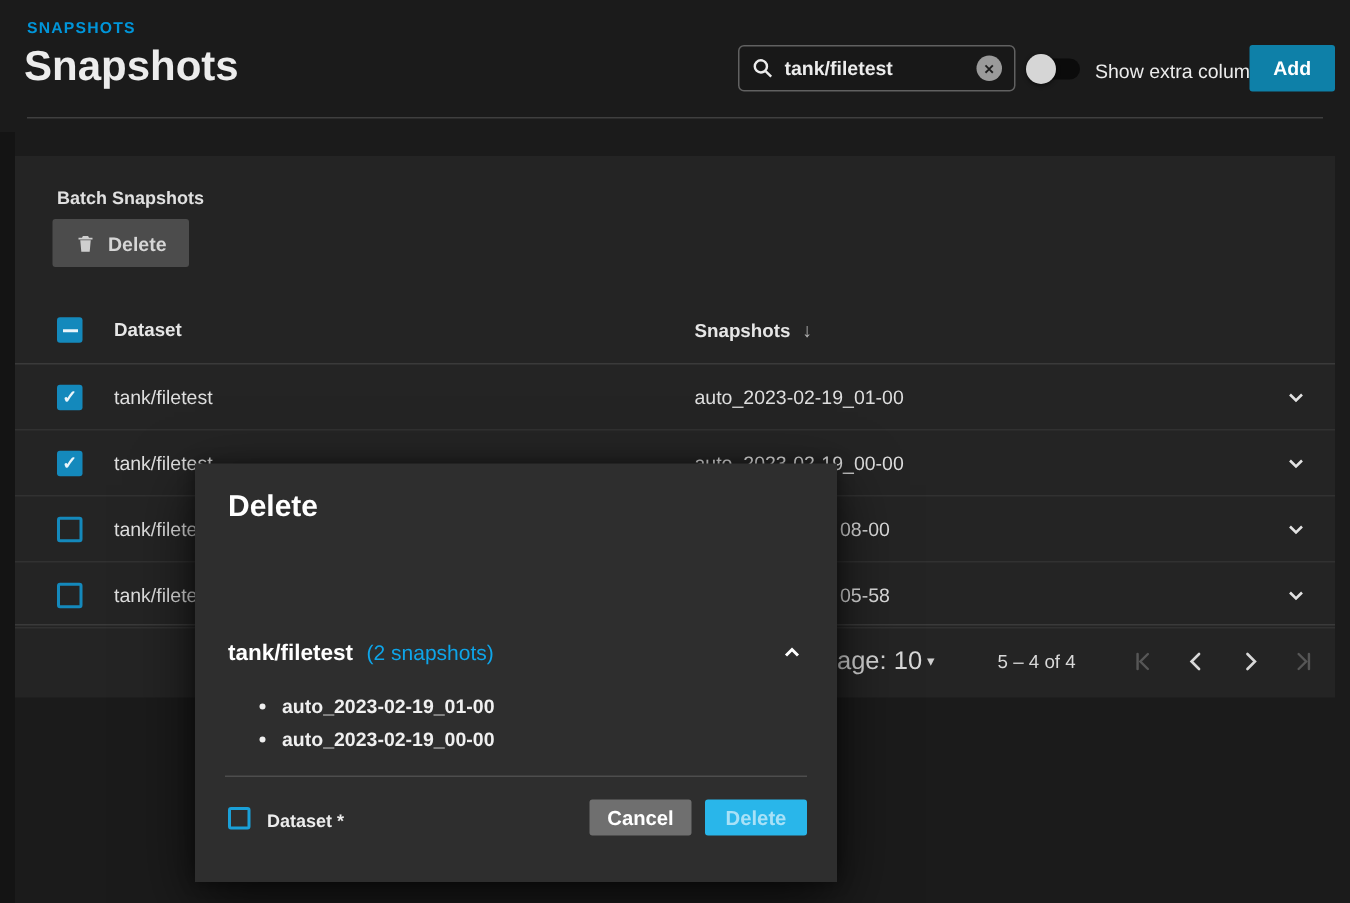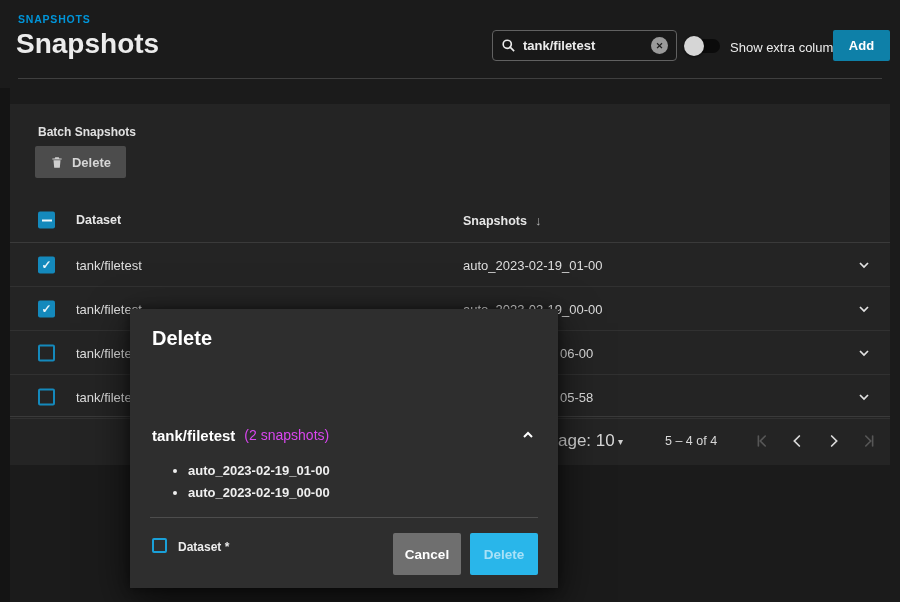--- a/index.html
+++ b/index.html
@@ -109,32 +109,32 @@
     background:#2e2e2e; box-shadow:0 14px 40px rgba(0,0,0,.65), 0 0 10px rgba(0,0,0,.45);
     overflow:hidden; z-index:10;
   }
   .dlg-title { position:absolute; left:22px; top:18px; font-size:20px; font-weight:bold; color:#fff; }
   .dlg-msg {
     position:absolute; left:22px; top:64px; font-size:10.5px; font-weight:bold;
     letter-spacing:-.2px; color:#ececec; white-space:nowrap;
   }
   .dlg-group { position:absolute; left:22px; top:113px; width:384px; height:26px; display:flex; align-items:center; gap:9px; cursor:pointer; }
   .dlg-group-name  { font-size:15px; font-weight:bold; color:#fff; }
-  .dlg-group-count { font-size:14px; color:#d946ef; }
+  .dlg-group-count { font-size:14px; color:#0ea5e9; }
   .dlg-group-chevron { margin-left:auto; display:flex; }
   .dlg-list { position:absolute; left:58px; top:151px; list-style:disc; color:#e8e8e8; }
   .dlg-list li { font-size:13px; font-weight:bold; line-height:22px; color:#efefef; }
   .dlg-divider { position:absolute; left:20px; top:208px; width:388px; height:1px; background:#4d4d4d; }
   .dlg-confirm-cbx {
     position:absolute; left:22px; top:229px; width:15px; height:15px;
     border:2px solid #1aa0d8; background:transparent; border-radius:2px; cursor:pointer;
   }
   .dlg-confirm-label { position:absolute; left:48px; top:231px; font-size:12px; font-weight:bold; color:#ececec; }
   .dlg-btn {
-    position:absolute; top:224px; width:68px; height:42px; border:none; border-radius:2px;
+    position:absolute; top:224px; width:68px; height:24px; border:none; border-radius:2px;
     font-size:13.5px; font-weight:bold; cursor:pointer; font-family:"Liberation Sans", sans-serif;
     display:flex; align-items:center; justify-content:center;
   }
   .dlg-cancel { left:263px; background:#6f6f6f; color:#fff; }
   .dlg-delete { left:340px; background:#29b6ea; color:#a8e1f7; }
 </style>
 </head>
 <body>
 
 <div class="breadcrumb">SNAPSHOTS</div>
@@ -207,21 +207,21 @@
     <span class="row-chevron">
       <svg width="16" height="16" viewBox="0 0 24 24" fill="none" stroke="#e2e2e2" stroke-width="2.6">
           <path d="M6 9l6 6 6-6"></path>
         </svg>
     </span>
   </div>
 
   <div class="trow" style="top:227px;">
     <span class="cbx outline"></span>
     <span class="cell-dataset">tank/filetest</span>
-    <span class="cell-snapshot-frag">06-00</span>
+    <span class="cell-snapshot-frag">08-00</span>
     <span class="row-chevron">
       <svg width="16" height="16" viewBox="0 0 24 24" fill="none" stroke="#e2e2e2" stroke-width="2.6">
           <path d="M6 9l6 6 6-6"></path>
         </svg>
     </span>
   </div>
 
   <div class="trow" style="top:271px;">
     <span class="cbx outline"></span>
     <span class="cell-dataset">tank/filetest</span>

